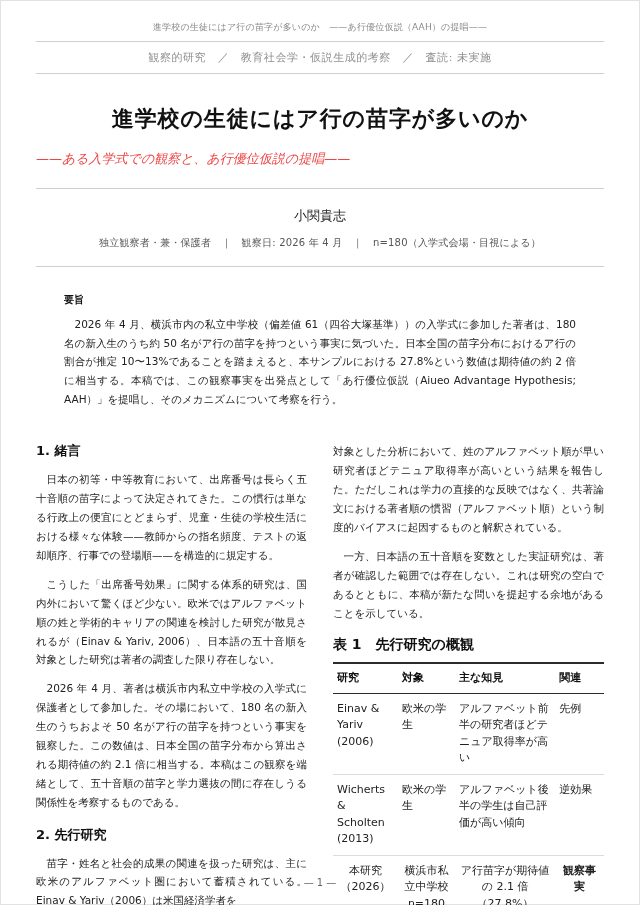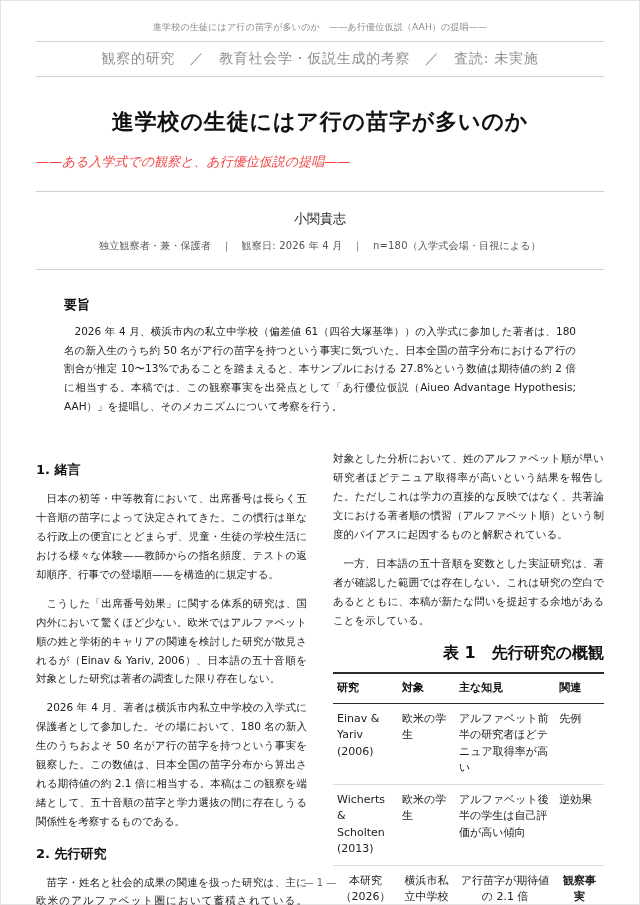--- a/index.html
+++ b/index.html
@@ -23,21 +23,21 @@
     letter-spacing: 0.02em;
     padding-bottom: 7px;
     text-align: center;
   }
   .rule {
     border: none;
     border-top: 1px solid #cfcfcf;
     height: 0;
   }
   .meta-line {
-    font-size: 14px;
+    font-size: 11px;
     color: #8f8f8f;
     text-align: center;
     padding: 8px 0;
     letter-spacing: 0.05em;
   }
 
   
   .paper-title {
     margin-top: 30px;
     text-align: center;
@@ -68,21 +68,21 @@
     color: #555;
     letter-spacing: 0.02em;
   }
   .affil-rule { margin-top: 16px; }
 
   
   .abstract {
     margin: 26px 28px 0 28px;
   }
   .abstract-label {
-    font-size: 13px;
+    font-size: 10px;
     font-weight: bold;
     color: #111;
     margin-bottom: 8px;
   }
   .abstract-text {
     font-size: 10.5px;
     line-height: 1.78;
     text-align: justify;
     text-indent: 1em;
     color: #222;
@@ -95,35 +95,35 @@
     margin-top: 34px;
   }
   .col { flex: 1 1 0; min-width: 0; }
 
   .sec-heading {
     font-size: 13px;
     font-weight: bold;
     margin: 14px 0 10px 0;
     color: #111;
   }
-  .sec-heading.first { margin-top: 12px; }
+  .sec-heading.first { margin-top: 0; }
   .body-para {
     font-size: 10.5px;
     line-height: 1.8;
     text-align: justify;
     text-indent: 1em;
     color: #222;
     margin-bottom: 10px;
   }
 
   
   .table-block { margin-top: 14px; }
   .table-caption {
-    text-align: right;
-    font-size: 16px;
+    text-align: left;
+    font-size: 14px;
     font-weight: bold;
     margin-bottom: 8px;
     color: #111;
   }
   table.prior-work {
     width: 100%;
     border-collapse: collapse;
     font-size: 11px;
     line-height: 1.5;
   }

